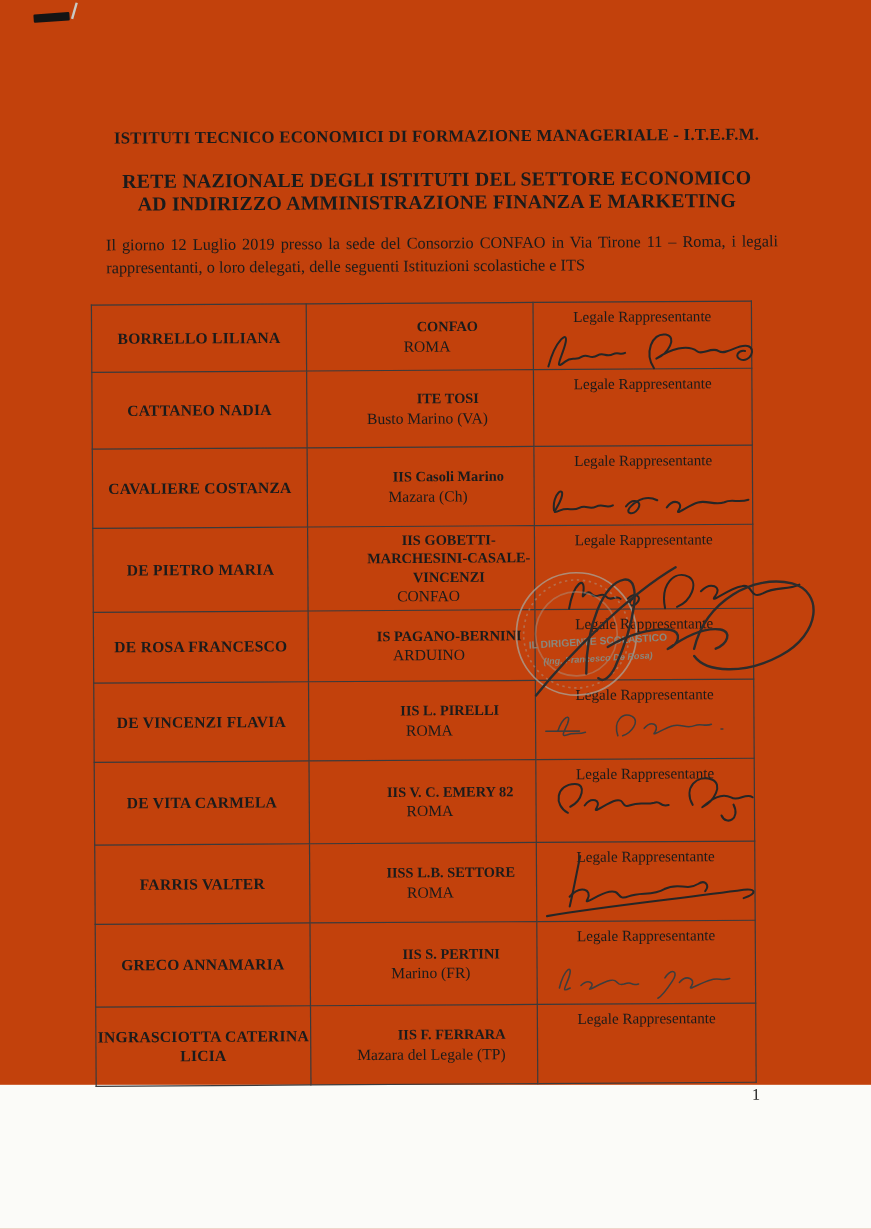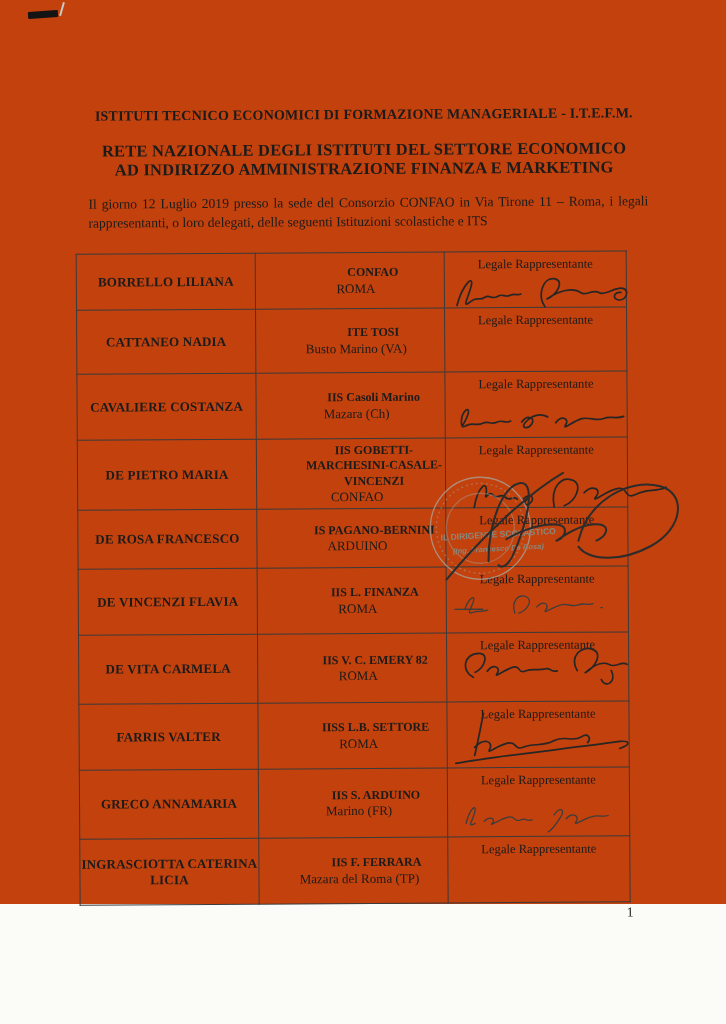--- a/index.html
+++ b/index.html
@@ -139,21 +139,21 @@
             <div class="inst-name">IS PAGANO-BERNINI</div>
             <div class="inst-city">ARDUINO</div>
           </td>
           <td class="sigcell">
             <div class="legale">Legale Rappresentante</div>
           </td>
         </tr>
         <tr>
           <td class="name">DE VINCENZI FLAVIA</td>
           <td class="inst">
-            <div class="inst-name">IIS L. FINANZA</div>
+            <div class="inst-name">IIS L. PIRELLI</div>
             <div class="inst-city">ROMA</div>
           </td>
           <td class="sigcell">
             <div class="legale">Legale Rappresentante</div>
           </td>
         </tr>
         <tr>
           <td class="name">DE VITA CARMELA</td>
           <td class="inst">
             <div class="inst-name">IIS V. C. EMERY 82</div>
@@ -169,32 +169,32 @@
             <div class="inst-name">IISS L.B. SETTORE</div>
             <div class="inst-city">ROMA</div>
           </td>
           <td class="sigcell">
             <div class="legale">Legale Rappresentante</div>
           </td>
         </tr>
         <tr>
           <td class="name">GRECO ANNAMARIA</td>
           <td class="inst">
-            <div class="inst-name">IIS S. ARDUINO</div>
+            <div class="inst-name">IIS S. PERTINI</div>
             <div class="inst-city">Marino (FR)</div>
           </td>
           <td class="sigcell">
             <div class="legale">Legale Rappresentante</div>
           </td>
         </tr>
         <tr>
           <td class="name">INGRASCIOTTA CATERINA LICIA</td>
           <td class="inst">
             <div class="inst-name">IIS F. FERRARA</div>
-            <div class="inst-city">Mazara del Roma (TP)</div>
+            <div class="inst-city">Mazara del Legale (TP)</div>
           </td>
           <td class="sigcell">
             <div class="legale">Legale Rappresentante</div>
           </td>
         </tr>
       </tbody>
     </table>
 
     <svg class="overlay ink" style="left:450px;top:266px;width:180px;height:48px" viewBox="0 0 180 48">
       <path d="M8,40 C14,18 26,8 22,22 C19,33 12,44 22,36 C28,31 30,36 36,32 C41,29 43,35 49,31 C54,28 56,33 62,30 C66,28 68,31 72,29"></path>

